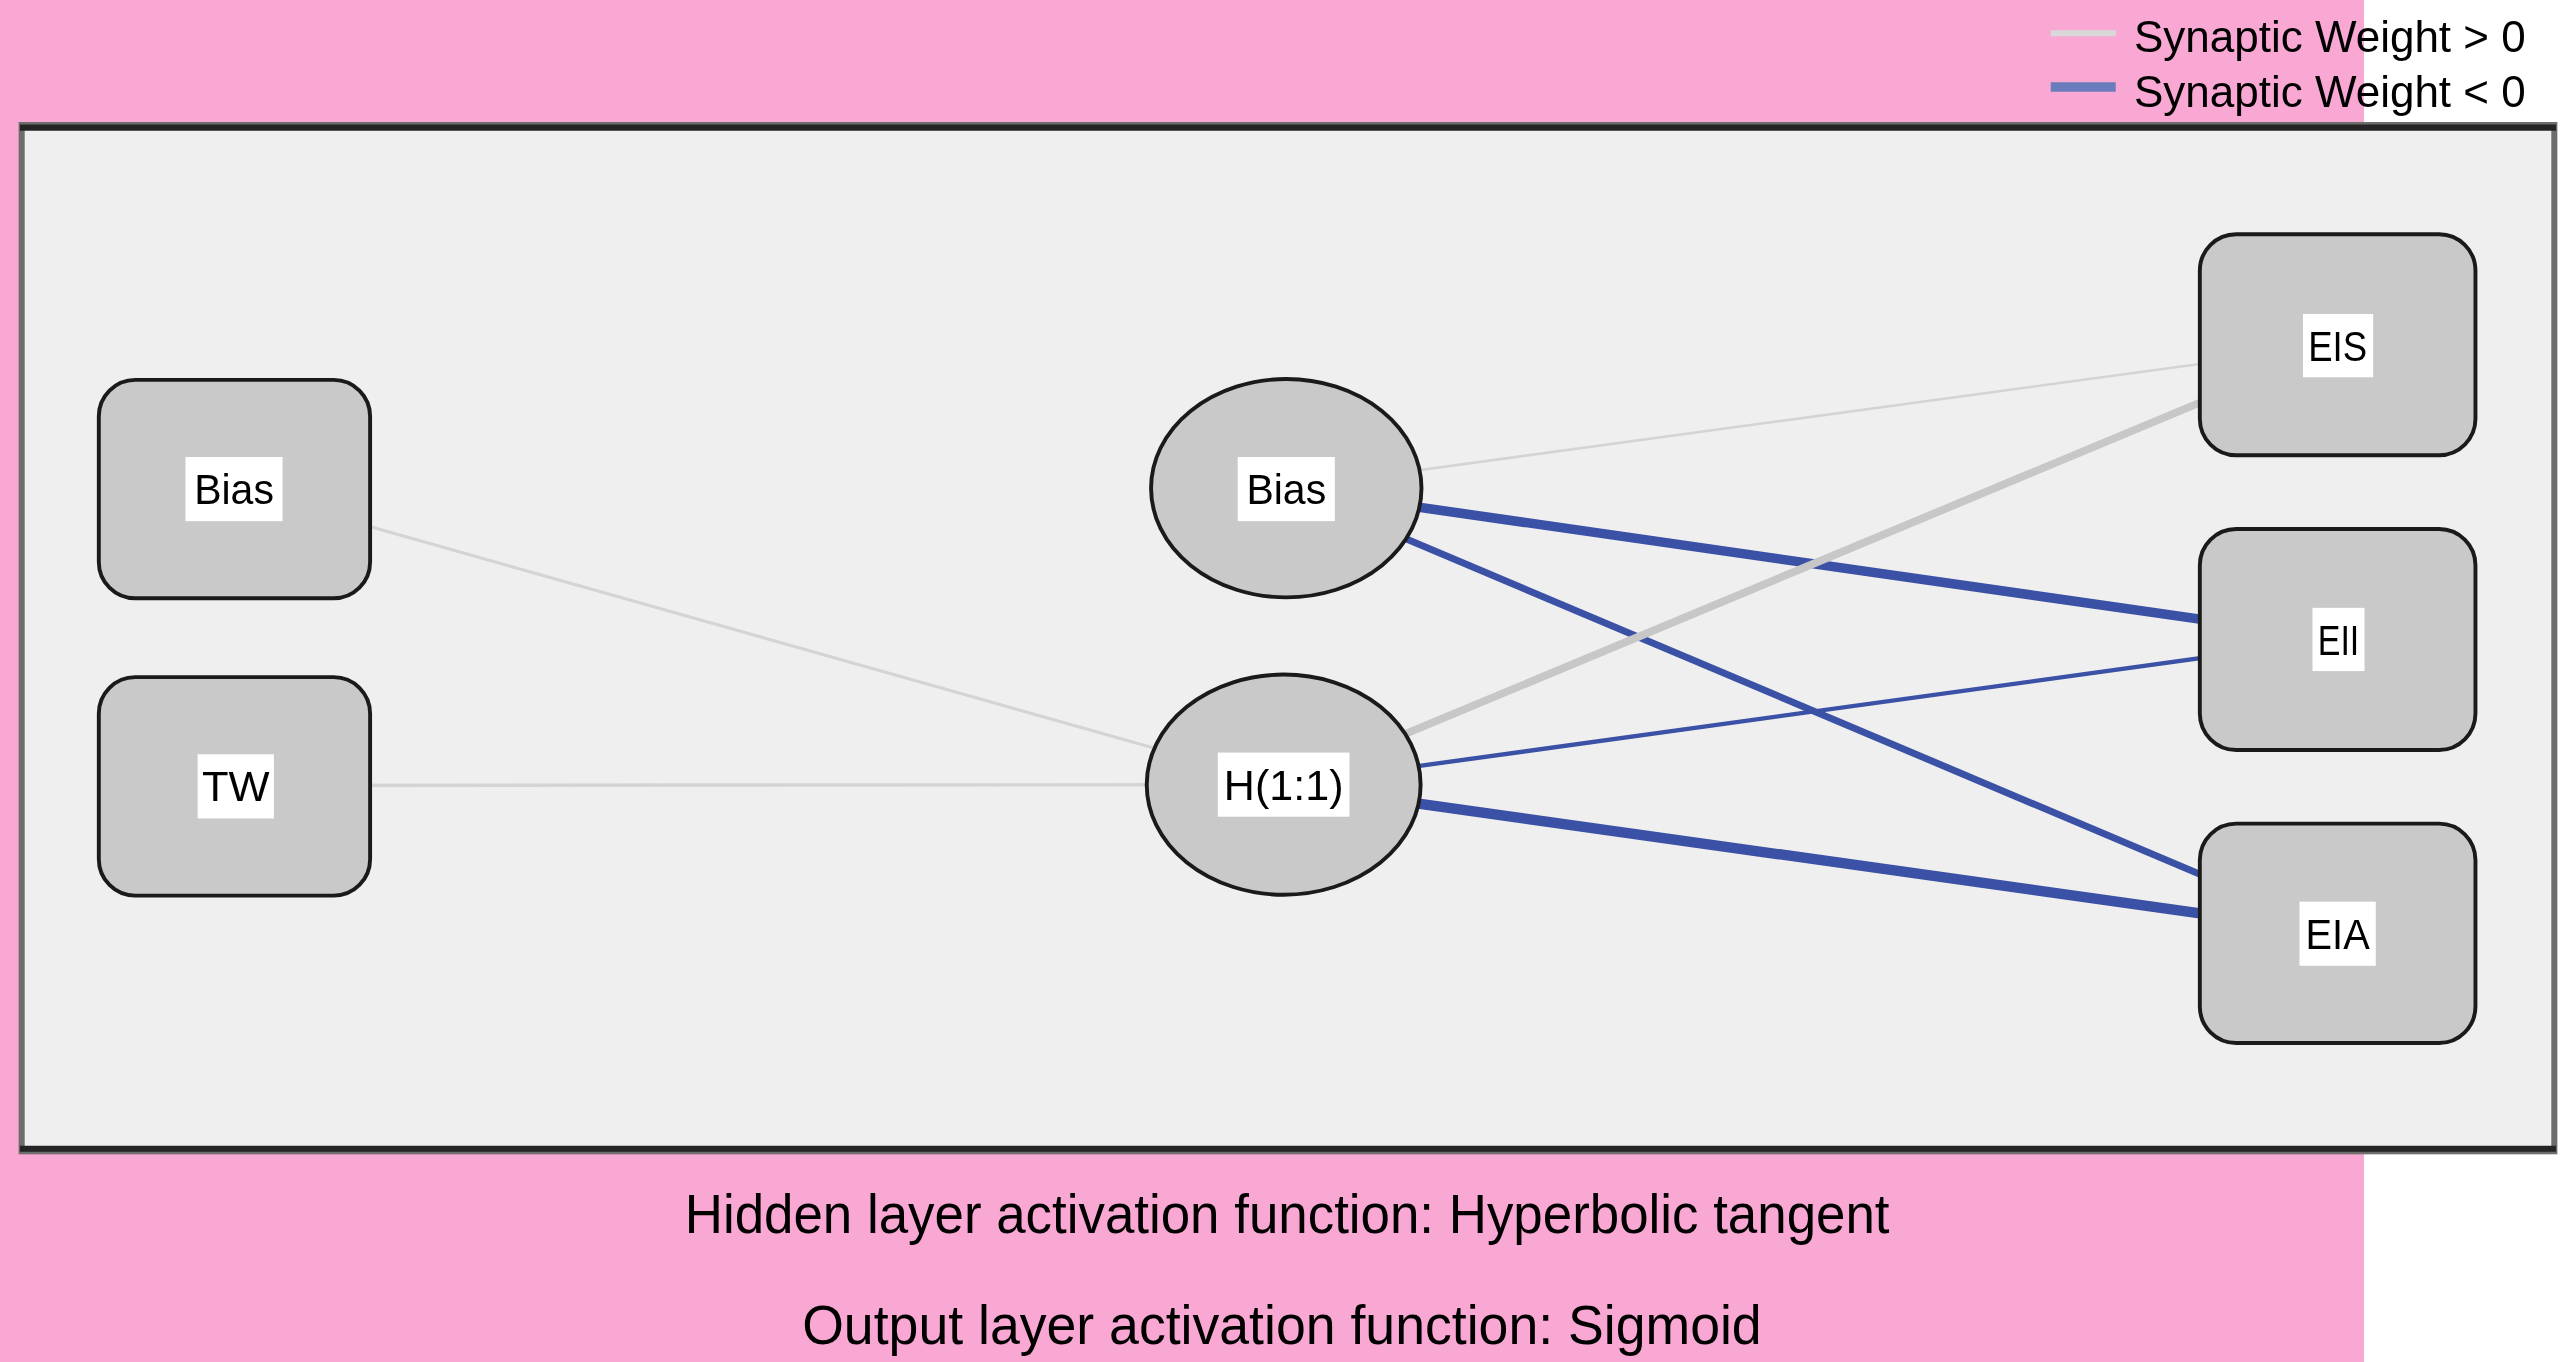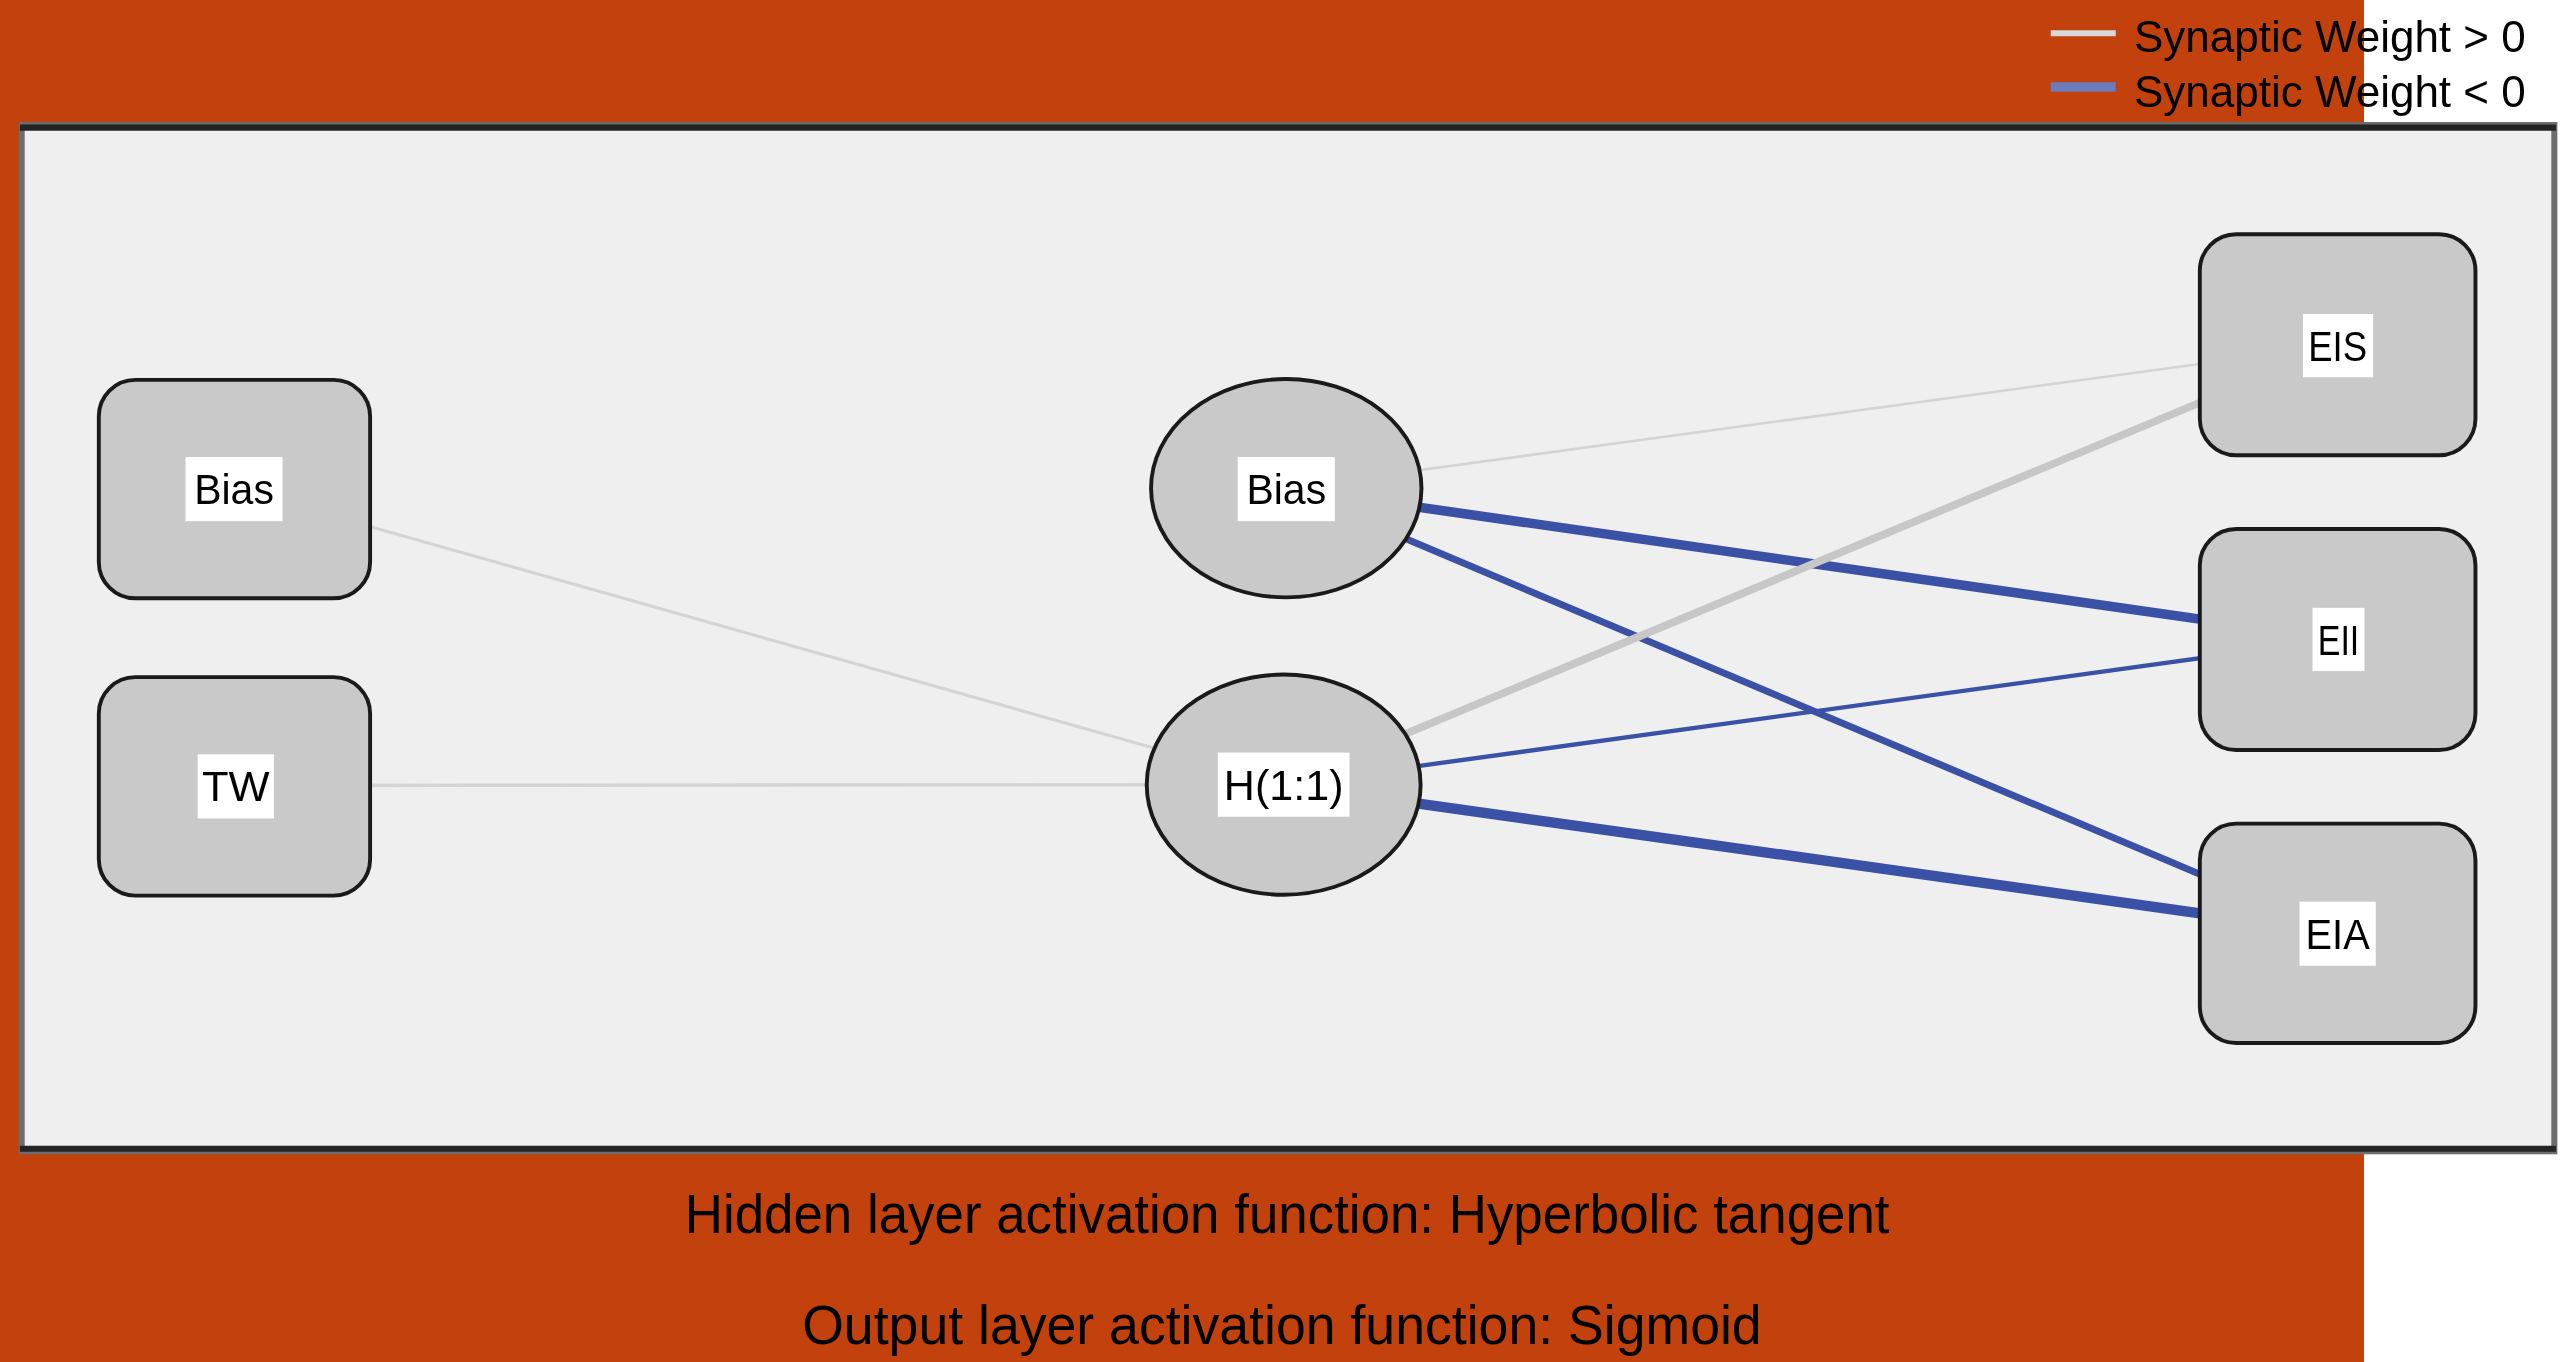--- a/index.html
+++ b/index.html
@@ -4,21 +4,21 @@
 <style>
   html, body {
     margin: 0;
     padding: 0;
     background: #ffffff;
   }
   .canvas {
     position: relative;
     width: 2364px;
     height: 1363px;
-    background: #c2410c;
+    background: #f9a8d4;
   }
   svg {
     display: block;
   }
   text {
     font-family: "Liberation Sans", "DejaVu Sans", sans-serif;
     fill: #000000;
   }
   .legend-label { font-size: 52px; }
   .node-label   { font-size: 50px; }

